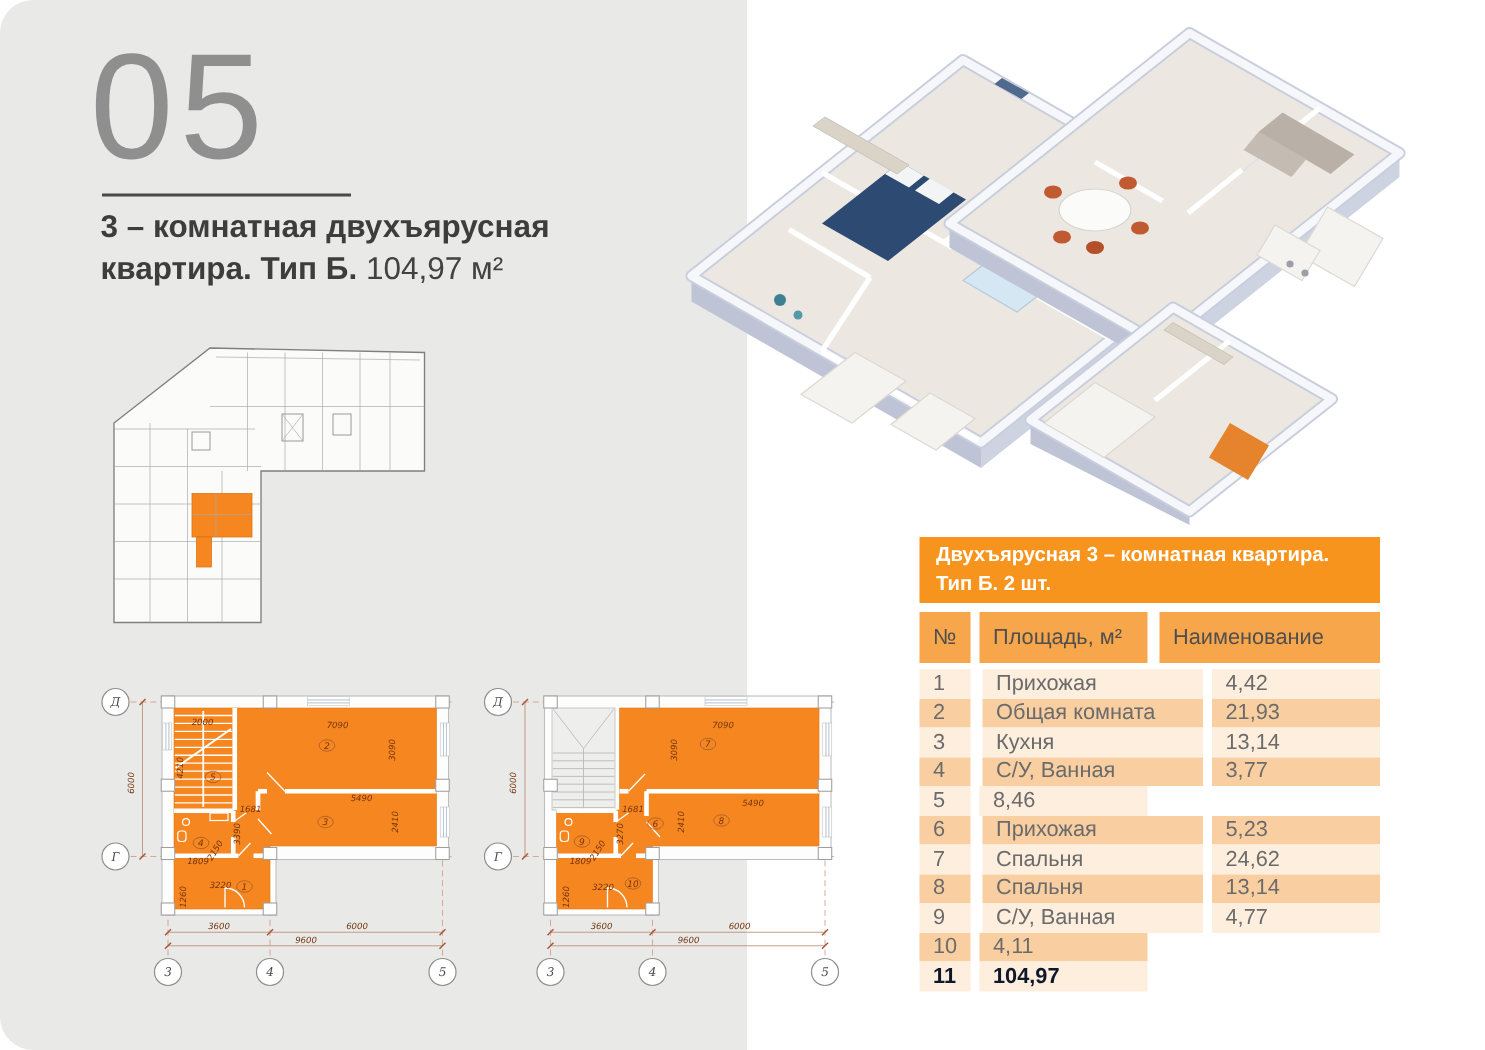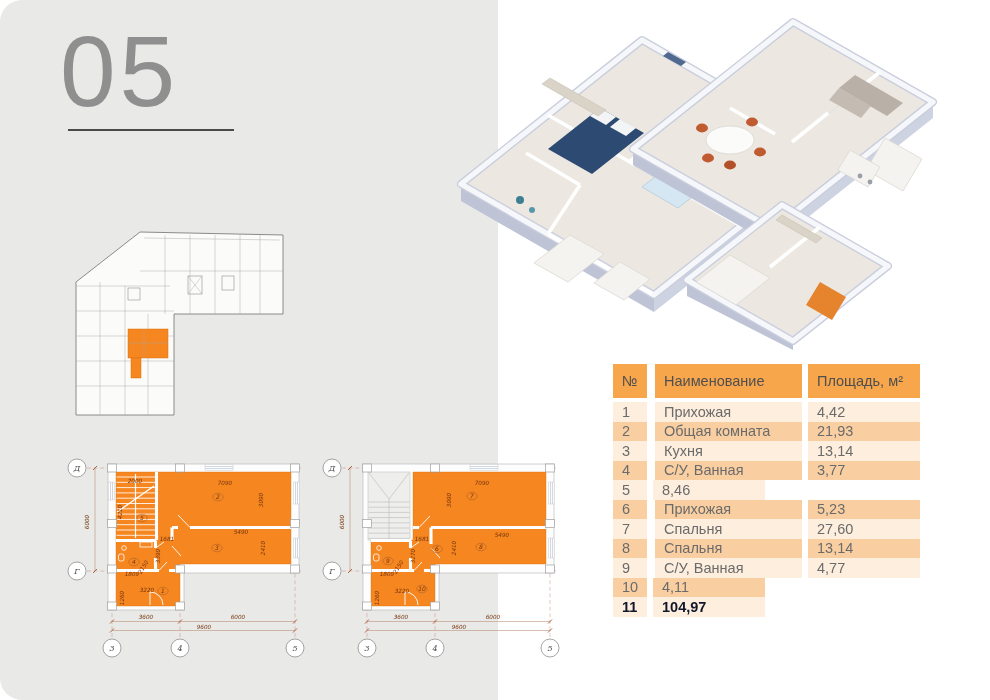--- a/index.html
+++ b/index.html
@@ -76,20 +76,25 @@
   .t-row.total .cell{font-weight:bold;color:#0f172a;}
 </style>
 </head>
 <body>
 
 <div class="page">
   <div class="gray-panel"></div>
 
   <div class="apt-number">05</div>
   <div class="title-rule"></div>
+  <h1 class="page-title">
+    <span>3 – комнатная двухъярусная</span><br>
+    <span>квартира. Тип Б.</span>
+    <span class="light">104,97 м²</span>
+  </h1>
 
   <svg class="abs" style="left:70px;top:226px;width:235px;height:205px" viewBox="0 0 235 205">
     <path class="kp-outline" d="M70,6 L213,9 L213,88 L104,88 L104,189 L6,189 L6,56 Z"></path>
     <path class="kp-line" d="M74,12 L210,14"></path>
     <path class="kp-line" d="M70,45 L213,45 M6,60 L100,60 M55,60 L55,189"></path>
     <path class="kp-line" d="M95,9 L95,88 M120,9 L120,88 M145,9 L145,88 M170,9 L170,88 M190,9 L190,88"></path>
     <path class="kp-line" d="M6,85 L104,85 M6,110 L104,110 M6,135 L104,135 M6,160 L104,160"></path>
     <path class="kp-line" d="M30,56 L30,189 M78,88 L78,189"></path>
     <rect class="kp-box" x="118" y="50" width="14" height="18"></rect>
     <rect class="kp-box" x="152" y="50" width="12" height="14"></rect>
@@ -425,24 +430,28 @@
         <circle cx="57" cy="196" r="9"></circle>
         <text x="57" y="198.8">3</text>
         <circle cx="125" cy="196" r="9"></circle>
         <text x="125" y="198.8">4</text>
         <circle cx="240" cy="196" r="9"></circle>
         <text x="240" y="198.8">5</text>
       </g>
   </svg>
 
   <section class="info-table">
+    <div class="banner">
+      <span>Двухъярусная 3 – комнатная квартира.</span><br>
+      <span>Тип Б. 2 шт.</span>
+    </div>
     <div class="thead">
       <div class="th c-num">№</div>
+      <div class="th c-area">Площадь, м²</div>
       <div class="th c-name">Наименование</div>
-      <div class="th c-area">Площадь, м²</div>
     </div>
     <div class="t-rows" id="table-rows">
         <div class="t-row">
           <div class="cell c-num tint-a">1</div>
           <div class="cell c-name tint-a">Прихожая</div>
           <div class="cell c-area tint-a">4,42</div>
         </div>
         <div class="t-row">
           <div class="cell c-num tint-b">2</div>
           <div class="cell c-name tint-b">Общая комната</div>
@@ -463,21 +472,21 @@
           <div class="cell c-area tint-a">8,46</div>
         </div>
         <div class="t-row">
           <div class="cell c-num tint-b">6</div>
           <div class="cell c-name tint-b">Прихожая</div>
           <div class="cell c-area tint-b">5,23</div>
         </div>
         <div class="t-row">
           <div class="cell c-num tint-a">7</div>
           <div class="cell c-name tint-a">Спальня</div>
-          <div class="cell c-area tint-a">27,60</div>
+          <div class="cell c-area tint-a">24,62</div>
         </div>
         <div class="t-row">
           <div class="cell c-num tint-b">8</div>
           <div class="cell c-name tint-b">Спальня</div>
           <div class="cell c-area tint-b">13,14</div>
         </div>
         <div class="t-row">
           <div class="cell c-num tint-a">9</div>
           <div class="cell c-name tint-a">С/У, Ванная</div>
           <div class="cell c-area tint-a">4,77</div>

